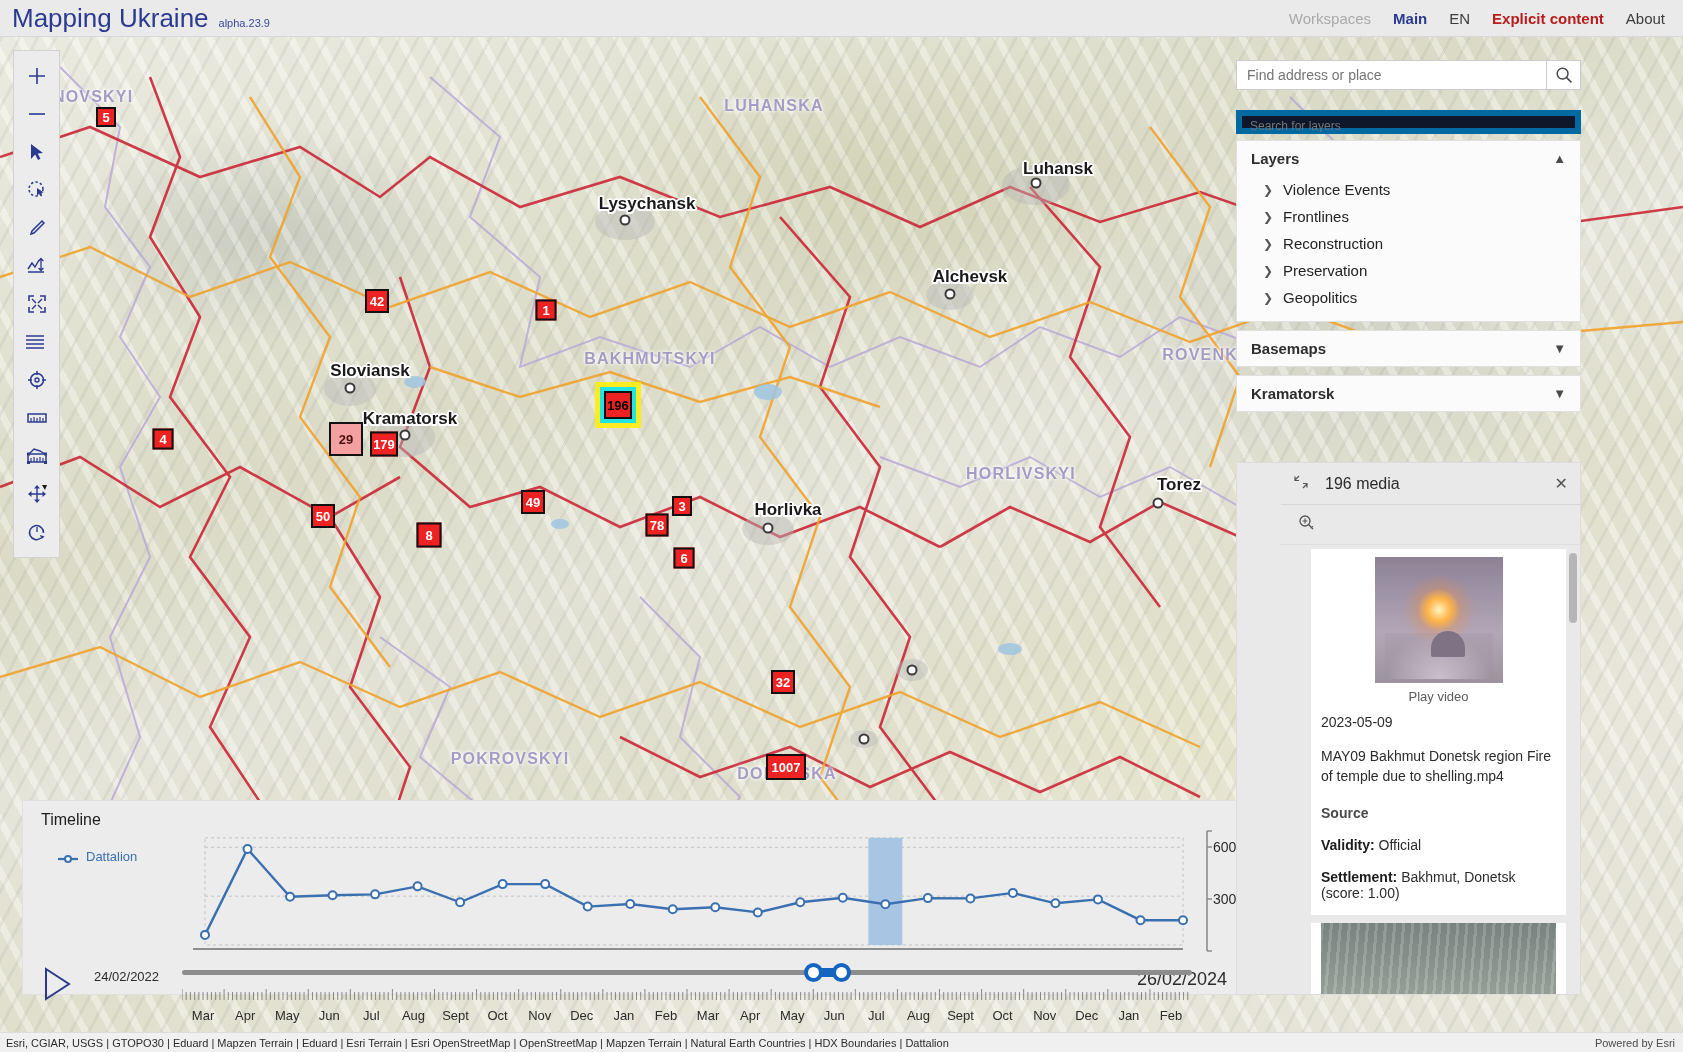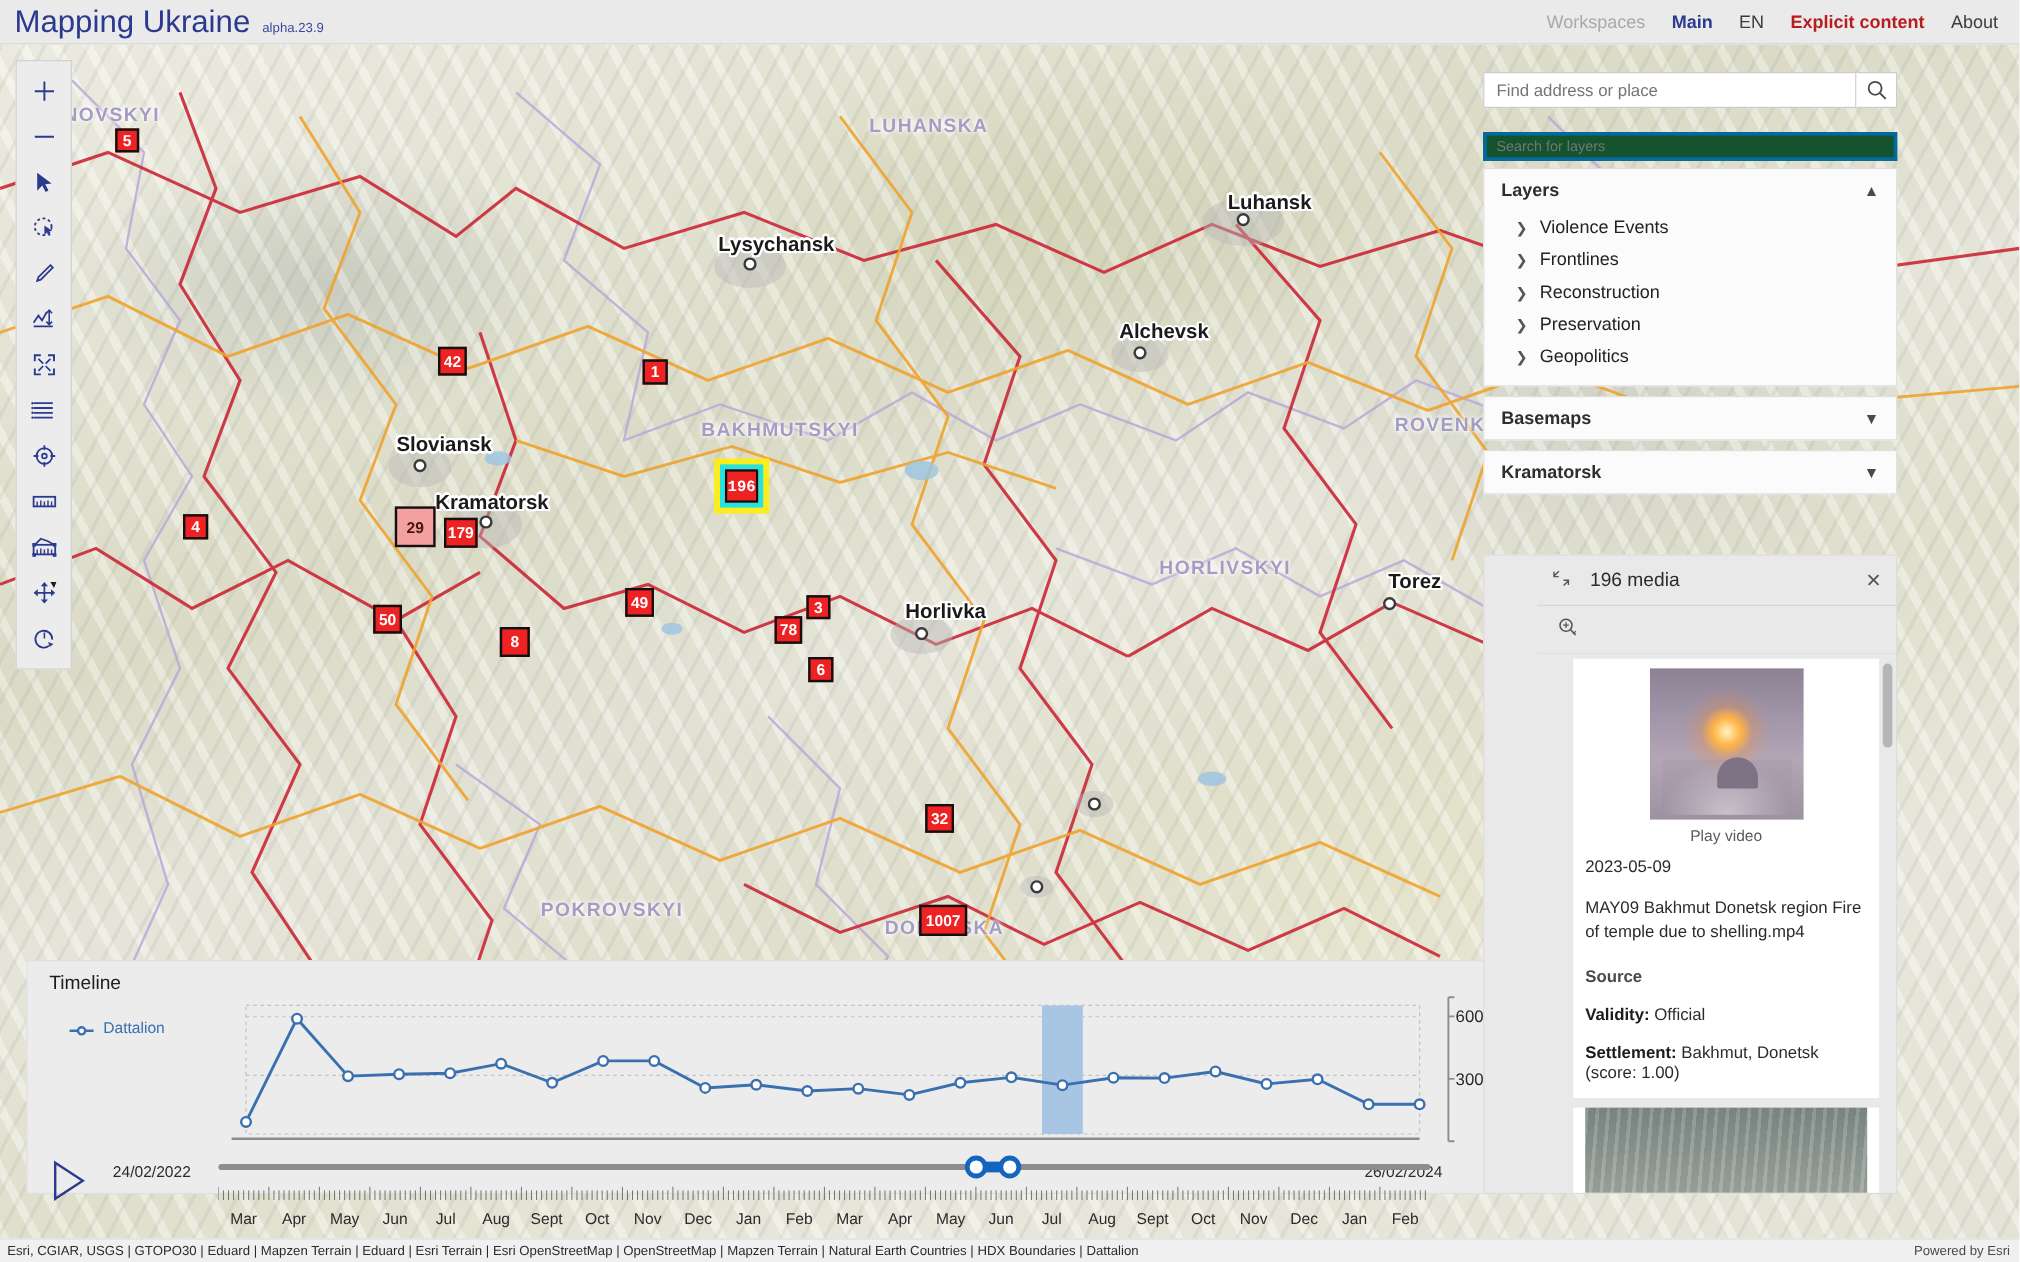--- a/index.html
+++ b/index.html
@@ -70,23 +70,22 @@
 
   .cluster {
     position: absolute; transform: translate(-50%,-50%);
     background: #ee2222; color: #fff; border: 2px solid #111;
     font-size: 13px; font-weight: bold; text-align: center;
     display: flex; align-items: center; justify-content: center;
     cursor: pointer;
   }
   .cluster.pale { background: #f5a0a0; color: #4a1111; }
   .cluster.selected {
-    outline: 4px solid #23e3e3; background: #ee2222; color: #ffffff;
+    outline: 4px solid #23e3e3; background: #ee2222; color: #000000;
     box-shadow: 0 0 0 9px rgba(255,238,0,0.85);
-    font-family: Liberation Mono, monospace;
   }
 
   
   .toolbar {
     position: absolute; top: 50px; left: 13px; width: 47px;
     background: #ececec; border: 1px solid #d2d2d2;
     display: flex; flex-direction: column; align-items: center;
     padding: 6px 0; z-index: 30;
   }
   .tool {
@@ -109,21 +108,21 @@
     position: absolute; top: 60px; left: 1547px; width: 34px; height: 30px;
     background: #fff; border: 1px solid #cccccc; border-left: 0;
     display: flex; align-items: center; justify-content: center; cursor: pointer;
     z-index: 35; color: #4a4a4a;
   }
 
   .layers-wrap {
     position: absolute; top: 110px; left: 1236px; width: 345px; z-index: 33;
   }
   .layer-search {
-    width: 100%; height: 24px; background: #14532d; border: 3px solid #0369a1;
+    width: 100%; height: 24px; background: #0f172a; border: 6px solid #0369a1;
     margin-bottom: 6px;
   }
   .layer-search input {
     width: 100%; height: 100%; border: 0; outline: 0; background: transparent;
     font-size: 12px; color: #9a9a9a; padding: 0 8px; font-family: "Liberation Sans", sans-serif;
   }
   .panel-card { background: #fbfbfb; border: 1px solid #e0e0e0; margin-bottom: 8px; }
   .panel-head {
     display: flex; align-items: center; justify-content: space-between;
     padding: 9px 14px; cursor: pointer;
@@ -212,21 +211,21 @@
 
   .play-row {
     position: absolute; left: 22px; top: 952px; width: 1286px; height: 80px;
     z-index: 26;
   }
   .play-btn {
     position: absolute; left: 14px; top: 12px; width: 40px; height: 40px;
     display: flex; align-items: center; justify-content: center; cursor: pointer;
   }
   .range-date-left { position: absolute; left: 72px; top: 17px; font-size: 13px; color: #2b2b2b; }
-  .range-date-right { position: absolute; left: 1115px; top: 17px; font-size: 13px; color: #2b2b2b; }
+  .range-date-right { position: absolute; left: 1115px; top: 17px; font-size: 18px; color: #2b2b2b; }
   .slider-track {
     position: absolute; left: 160px; top: 18px; width: 1010px; height: 5px;
     background: #8d8d8d; border-radius: 3px; cursor: pointer;
   }
   .slider-handle {
     position: absolute; top: -7px; width: 19px; height: 19px; border-radius: 50%;
     background: #fff; border: 4px solid #1565c0; cursor: pointer;
   }
   .slider-bridge {
     position: absolute; top: -2px; height: 9px; background: #1565c0;

